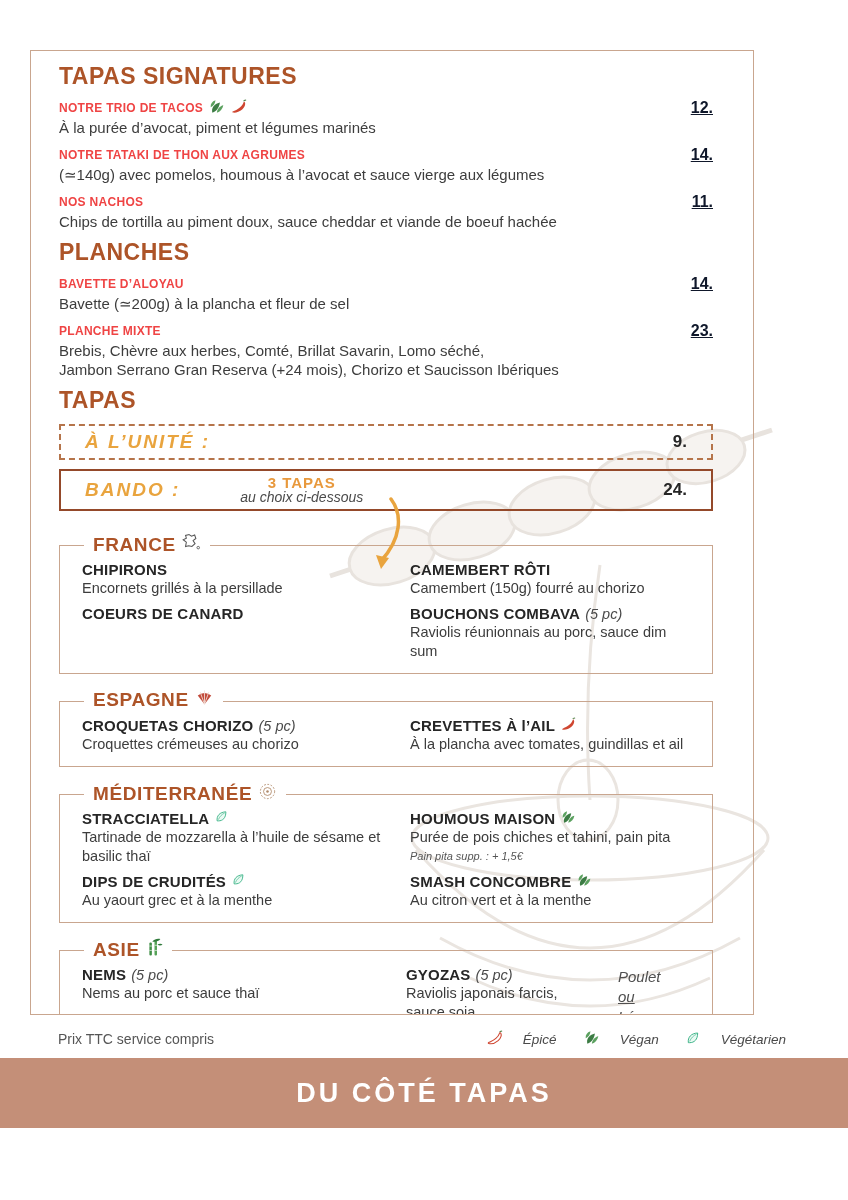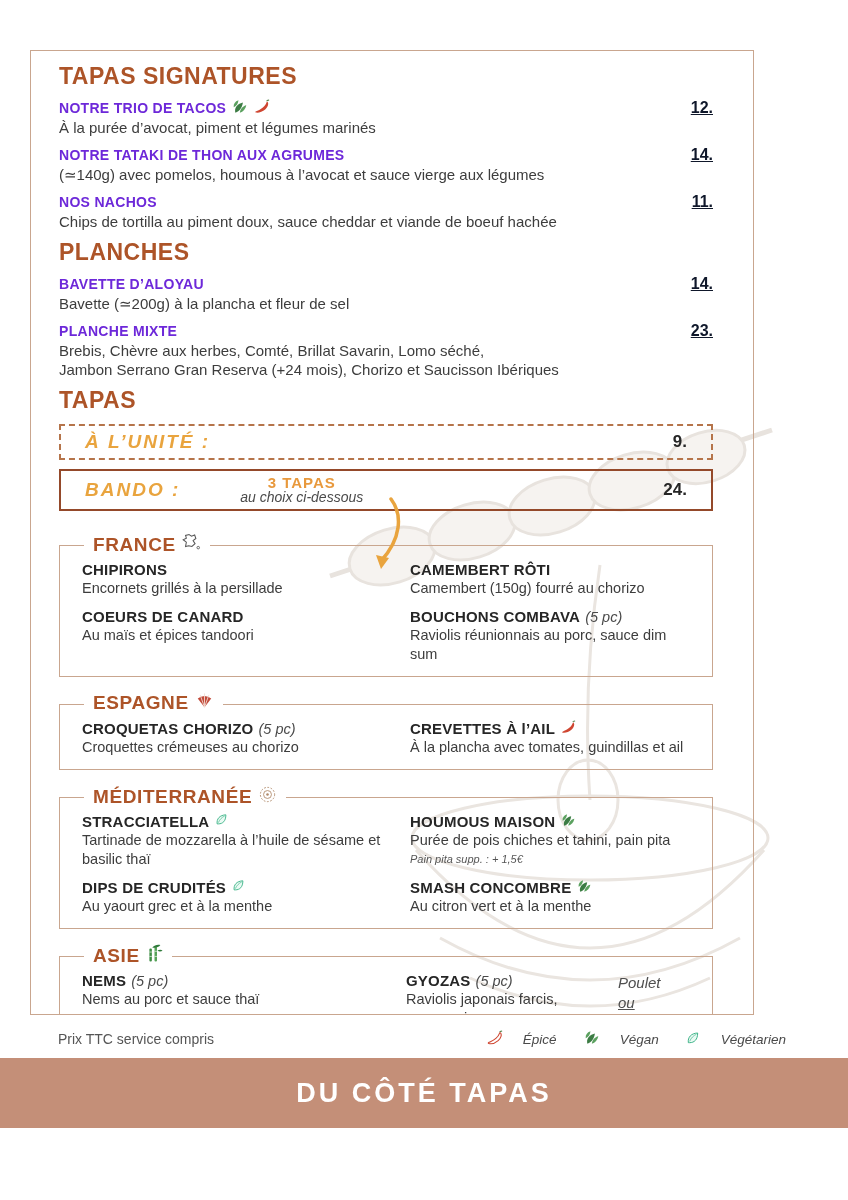--- a/index.html
+++ b/index.html
@@ -8,41 +8,41 @@
   
   .watermark{position:absolute;left:0;top:0;z-index:0;pointer-events:none;}
   .content-wrap{position:relative;z-index:1;padding:50px 62px 0 30px;}
   .frame{box-sizing:border-box;width:724px;height:965px;border:1.5px solid var(--tan);
     padding:12px 40px 0 28px;overflow:hidden;}
   h1.sec{margin:0 0 8px 0;font-size:23px;font-weight:700;color:var(--accent);letter-spacing:.5px;}
   .mt{margin-top:12px;}
   
   .mi{margin-bottom:8px;}
   .mi-head{display:flex;align-items:center;}
-  .mi-name{font-size:14px;font-weight:700;color:#6d28d9;letter-spacing:.3px;line-height:20px;}
+  .mi-name{font-size:12px;font-weight:700;color:#ef4444;letter-spacing:.3px;line-height:20px;}
   .mi-price{margin-left:auto;font-size:16px;font-weight:700;color:#0f172a;text-decoration:underline;}
   .mi-desc{font-size:15px;color:#3d3d3d;line-height:19px;}
   .ic{display:inline-block;vertical-align:-2px;margin-left:5px;}
   
   .unit-box{box-sizing:border-box;height:36px;border:2px dashed #b5744а;border:2px dashed #b5744a;
     display:flex;align-items:center;padding:0 24px;margin-top:10px;background:transparent;}
   .bando-box{box-sizing:border-box;height:42px;border:2.5px solid #94492a;
     display:flex;align-items:center;padding:0 24px;margin-top:9px;position:relative;}
   .script{font-size:19px;font-weight:700;font-style:italic;color:var(--gold);letter-spacing:2px;}
   .bando-mid{margin-left:60px;text-align:center;line-height:15px;}
   .bando-hl{display:block;font-size:15px;font-weight:700;color:#e8993d;letter-spacing:1px;}
   .bando-sub{display:block;font-size:14px;font-style:italic;color:#4a4a4a;}
   .box-price{margin-left:auto;font-size:17px;font-weight:700;color:#262626;}
   .tapas-wrap{position:relative;}
   .dl-arrow{position:absolute;left:300px;top:108px;z-index:3;}
   
   .group{position:relative;border:1.5px solid var(--tan);padding:14px 18px 12px 22px;margin-top:27px;}
   .group-title{position:absolute;top:-13px;left:24px;background:#fff;padding:0 9px;
     font-size:19px;font-weight:700;color:var(--accent);letter-spacing:.6px;display:flex;align-items:center;gap:6px;}
-  .cols{display:grid;grid-template-columns:322px 1fr;column-gap:6px;row-gap:9px;}
+  .cols{display:grid;grid-template-columns:322px 1fr;column-gap:6px;row-gap:9px;gap:6px;}
   .cols3{display:grid;grid-template-columns:322px 210px 1fr;column-gap:2px;}
   .gi-head{display:flex;align-items:center;}
   .gi-name{font-size:15px;font-weight:700;color:#262626;letter-spacing:.2px;line-height:19px;}
   .gi-qty{font-size:14.5px;font-style:italic;color:#4a4a4a;margin-left:5px;}
   .gi-desc{font-size:14.5px;color:#3d3d3d;line-height:19px;}
   .gi-note{font-size:11px;font-style:italic;color:#555;line-height:18px;}
   .side-note{font-size:15px;font-style:italic;color:#4f4f4f;line-height:20px;padding-top:2px;}
   .u{text-decoration:underline;}
   
   .footer-row{display:flex;align-items:center;margin-top:9px;padding-left:28px;height:30px;}
@@ -174,21 +174,20 @@
             <div>
               <div class="gi-head">
                   <span class="gi-name">CAMEMBERT RÔTI</span>
                 </div>
               <div class="gi-desc">Camembert (150g) fourré au chorizo</div>
             </div>
             <div>
               <div class="gi-head">
                   <span class="gi-name">COEURS DE CANARD</span>
                 </div>
-              <div class="gi-desc">Au maïs et épices tandoori</div>
             </div>
             <div>
               <div class="gi-head">
                 <span class="gi-name">BOUCHONS COMBAVA</span>
                 <span class="gi-qty">(5 pc)</span>
               </div>
               <div class="gi-desc">Raviolis réunionnais au porc, sauce dim sum</div>
             </div>
           </div>
         </div>

